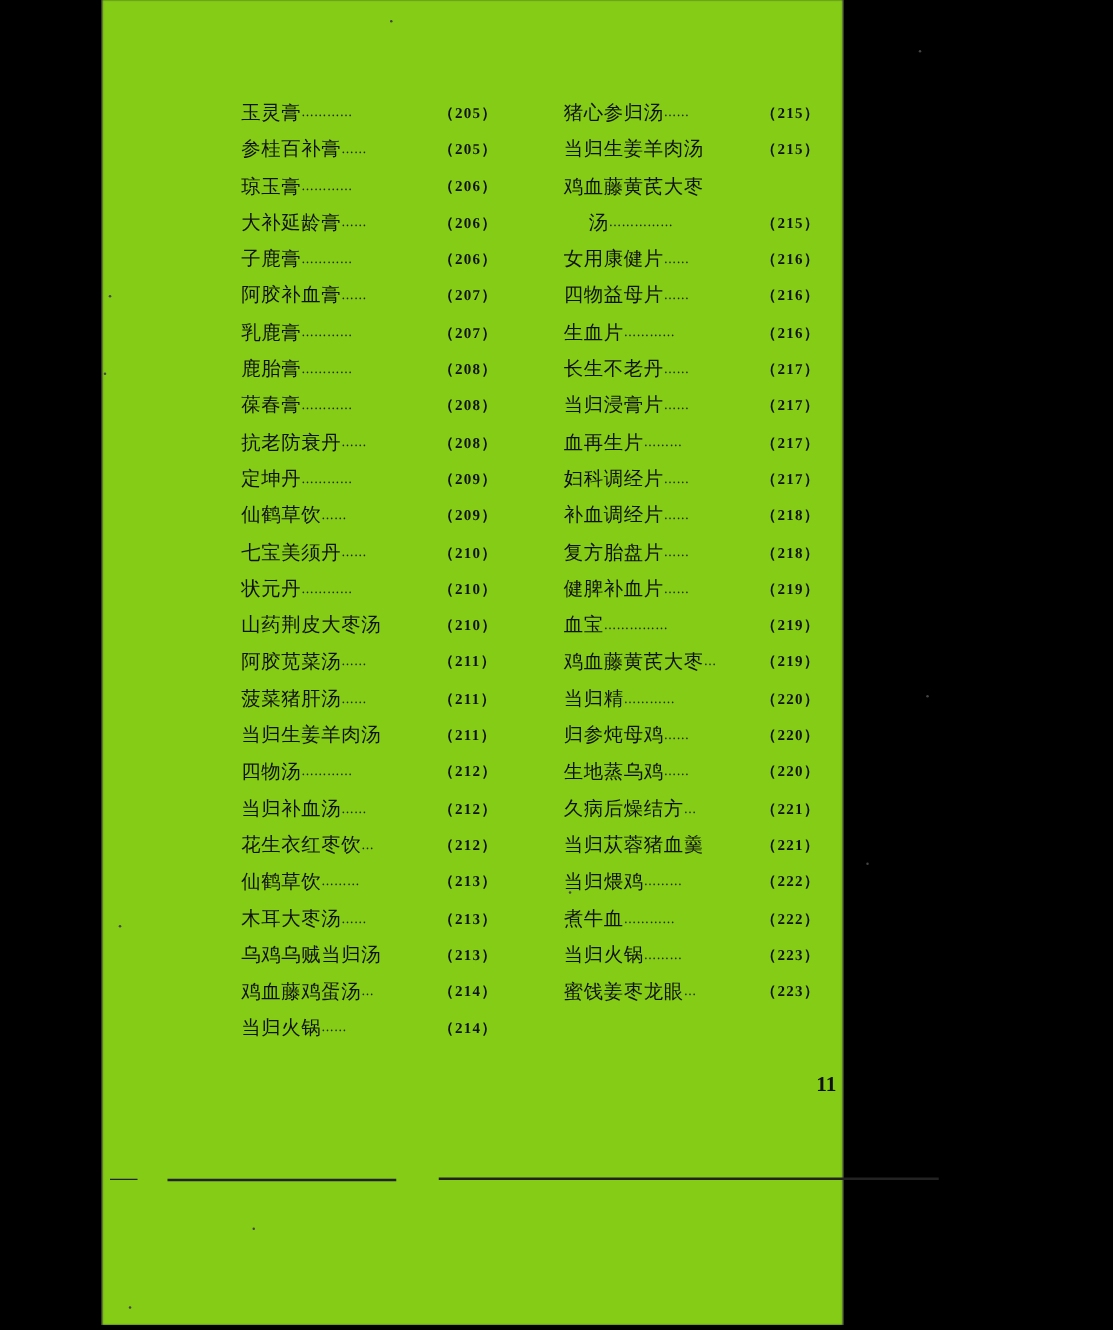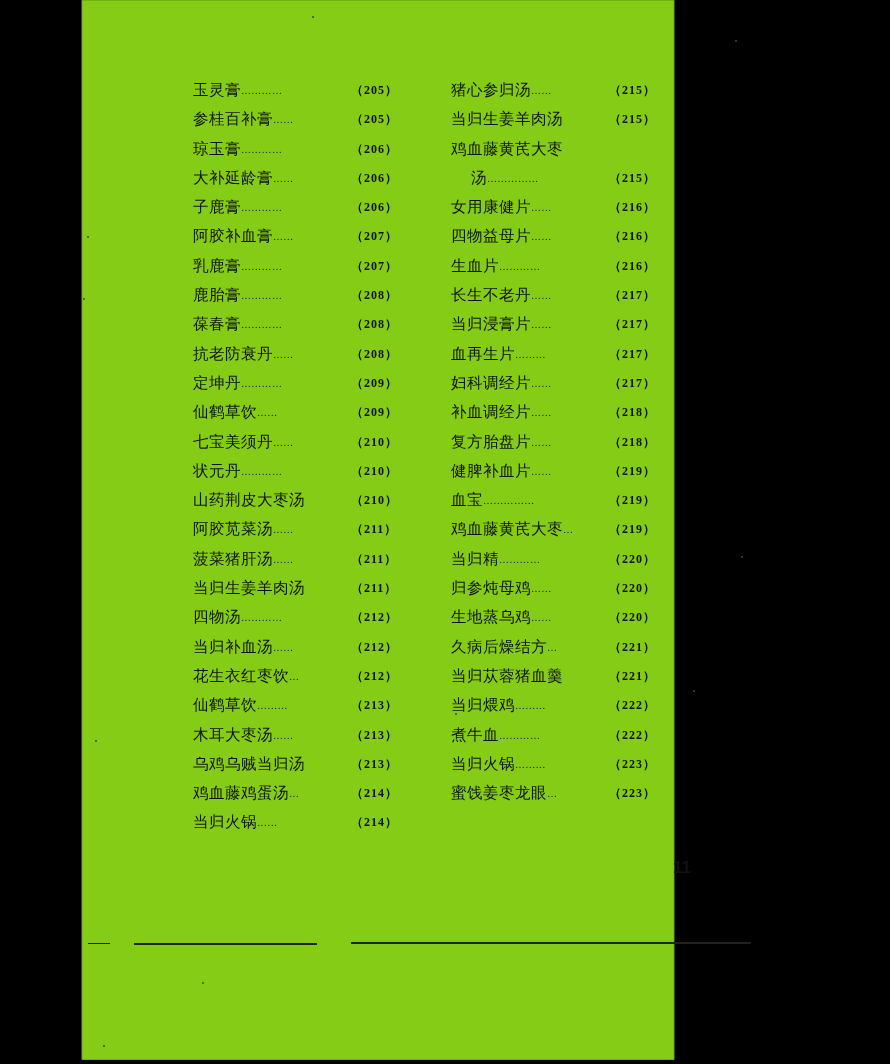--- a/index.html
+++ b/index.html
@@ -56,25 +56,24 @@
       letter-spacing: 1px;
       width: 72px;
       text-align: left;
       padding-left: 4px;
     }
     .entry.indent .title { padding-left: 20px; }
     .page-footer-num {
       position: absolute;
       left: 572px;
       top: 858px;
-      font-family: Liberation Sans, sans-serif;
+      font-family: Liberation Serif, serif;
       font-weight: bold;
       font-size: 17px;
       color: #111;
-      margin-left: 20px;
     }
     .rule {
       position: absolute;
       height: 1px;
       background: #222;
     }
     .speck {
       position: absolute;
       width: 2px;
       height: 2px;

